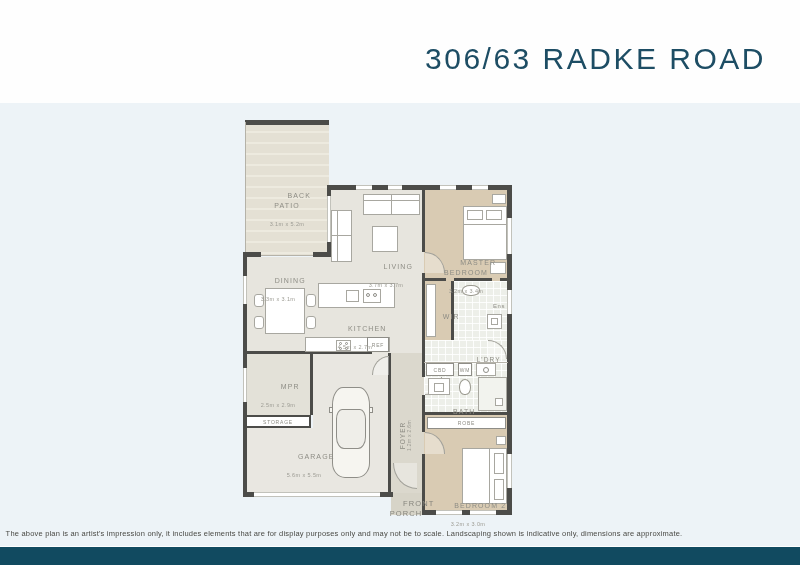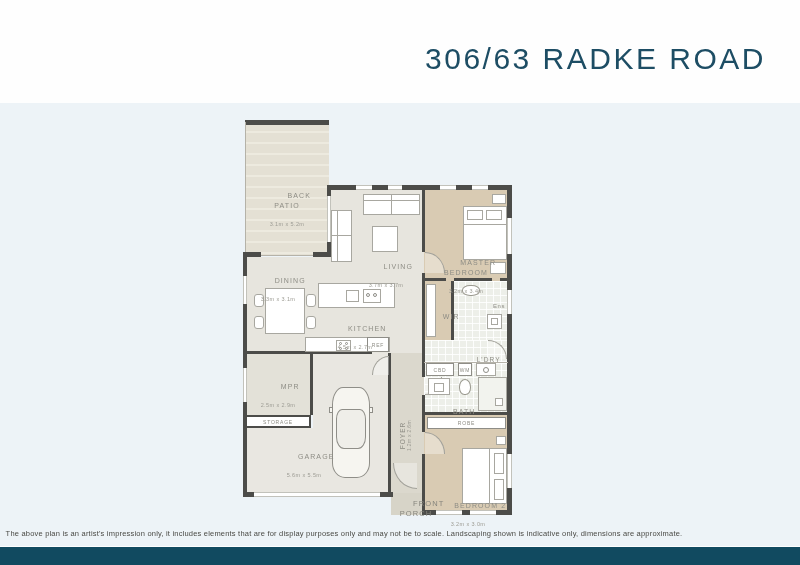--- a/index.html
+++ b/index.html
@@ -260,21 +260,21 @@
       <div class="room-label" style="left:64px;top:325px;">
         <span>GARAGE</span>
         <span class="dims">5.6m x 5.5m</span>
       </div>
       <div class="foyer-wrap">
         <div class="foyer-rot">
           <span>FOYER</span>
           <span class="dims">1.2m x 2.6m</span>
         </div>
       </div>
-      <div class="room-label" style="left:176px;top:371px;font-size:7.5px;color:#86857d;">
+      <div class="room-label" style="left:166px;top:371px;font-size:7.5px;color:#86857d;">
         <span>FRONT
 PORCH</span>
       </div>
       <div class="room-label" style="left:228px;top:374px;">
         <span>BEDROOM 2</span>
         <span class="dims">3.2m x 3.0m</span>
       </div>
     </div>
   </div>
 

